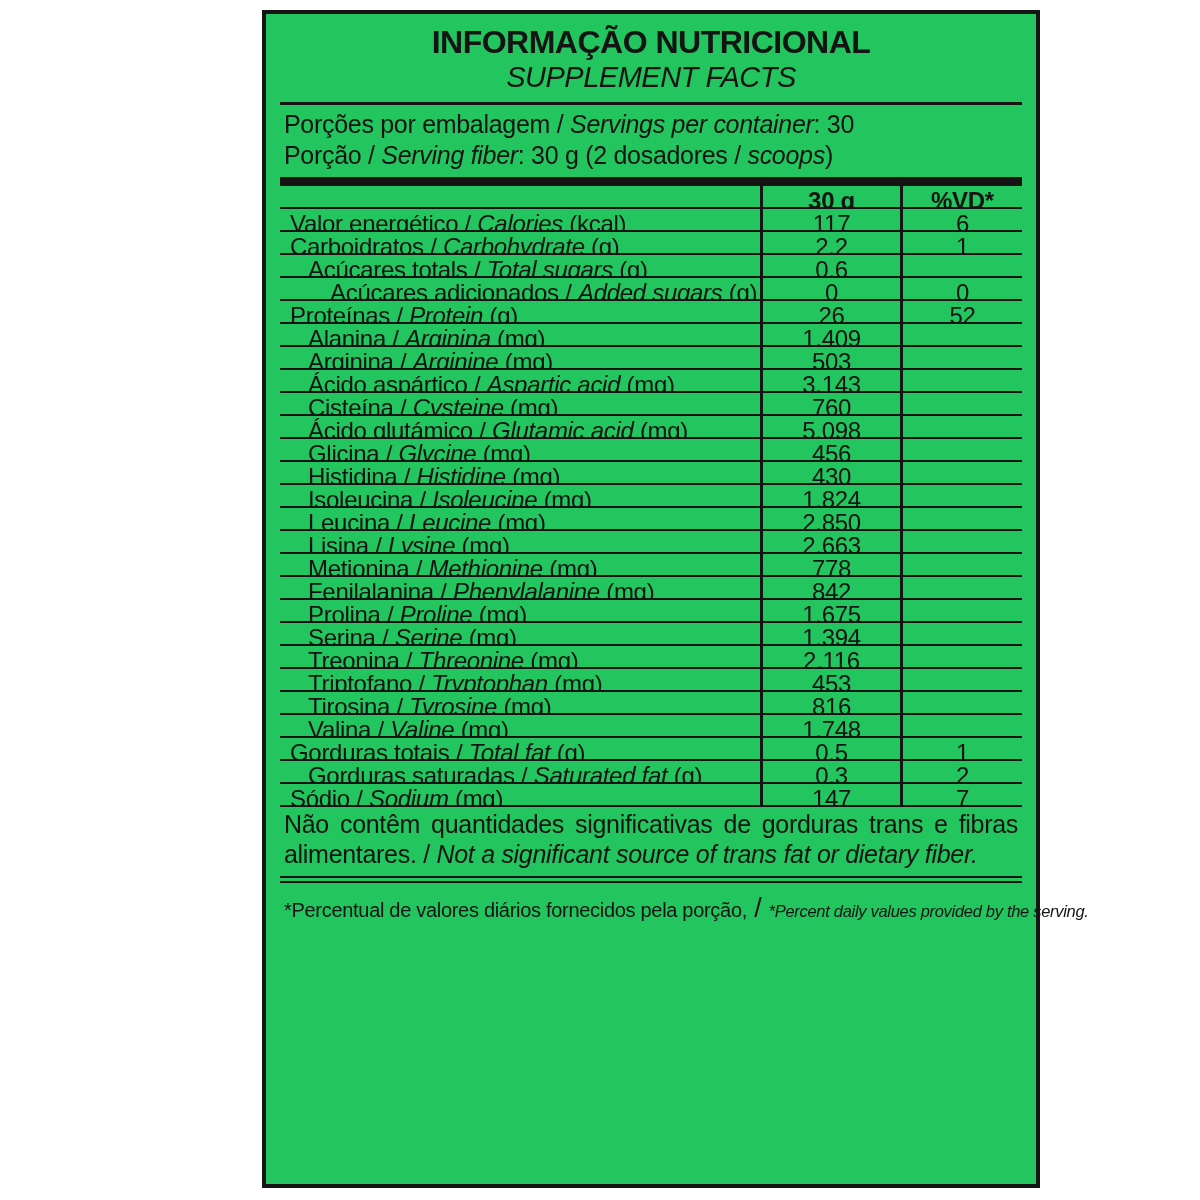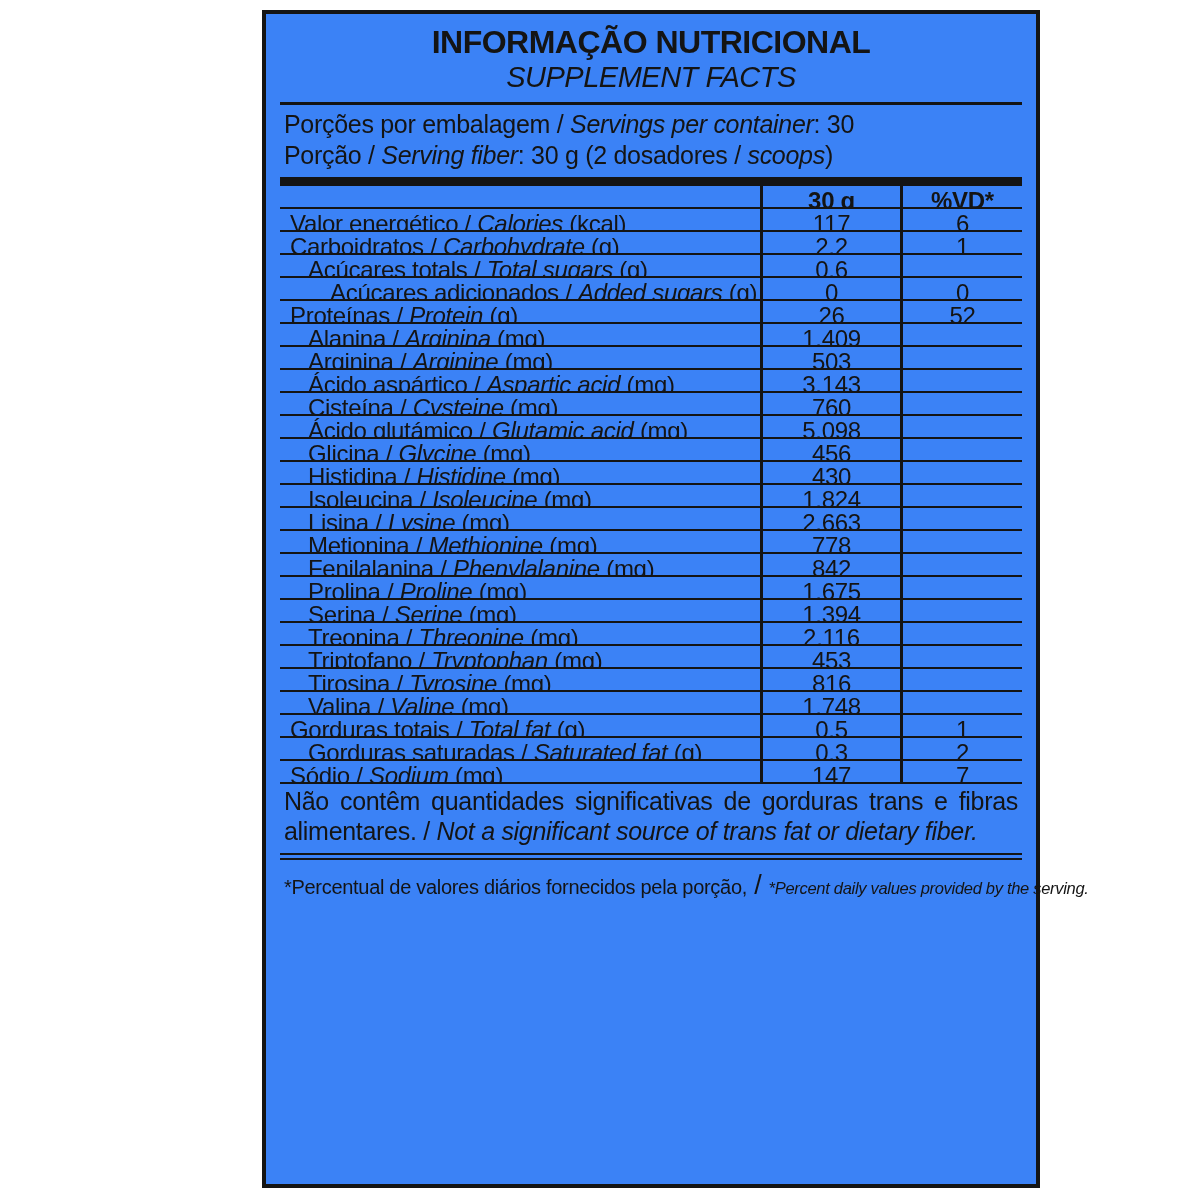--- a/index.html
+++ b/index.html
@@ -11,21 +11,21 @@
     -webkit-font-smoothing: antialiased;
   }
 
   .label {
     position: absolute;
     left: 262px;
     top: 10px;
     width: 778px;
     height: 1178px;
     border: 4px solid #141414;
-    background: #3b82f6;
+    background: #22c55e;
     padding: 0 14px;
     display: flex;
     flex-direction: column;
     letter-spacing: -0.3px;
   }
 
   
   .title-block { text-align: center; padding-top: 10px; }
   .title {
     font-size: 32px;
@@ -214,20 +214,27 @@
   </div>
 
   <div class="row">
     <div class="cell name ind1">
       <span class="pt">Isoleucina</span><span class="sep"> / </span><span class="it en">Isoleucine</span><span class="unit"> (mg)</span>
     </div>
     <div class="cell amount">1,824</div>
     <div class="cell dv"></div>
   </div>
 
+  <div class="row">
+    <div class="cell name ind1">
+      <span class="pt">Leucina</span><span class="sep"> / </span><span class="it en">Leucine</span><span class="unit"> (mg)</span>
+    </div>
+    <div class="cell amount">2,850</div>
+    <div class="cell dv"></div>
+  </div>
 
   <div class="row">
     <div class="cell name ind1">
       <span class="pt">Lisina</span><span class="sep"> / </span><span class="it en">Lysine</span><span class="unit"> (mg)</span>
     </div>
     <div class="cell amount">2,663</div>
     <div class="cell dv"></div>
   </div>
 
   <div class="row">

